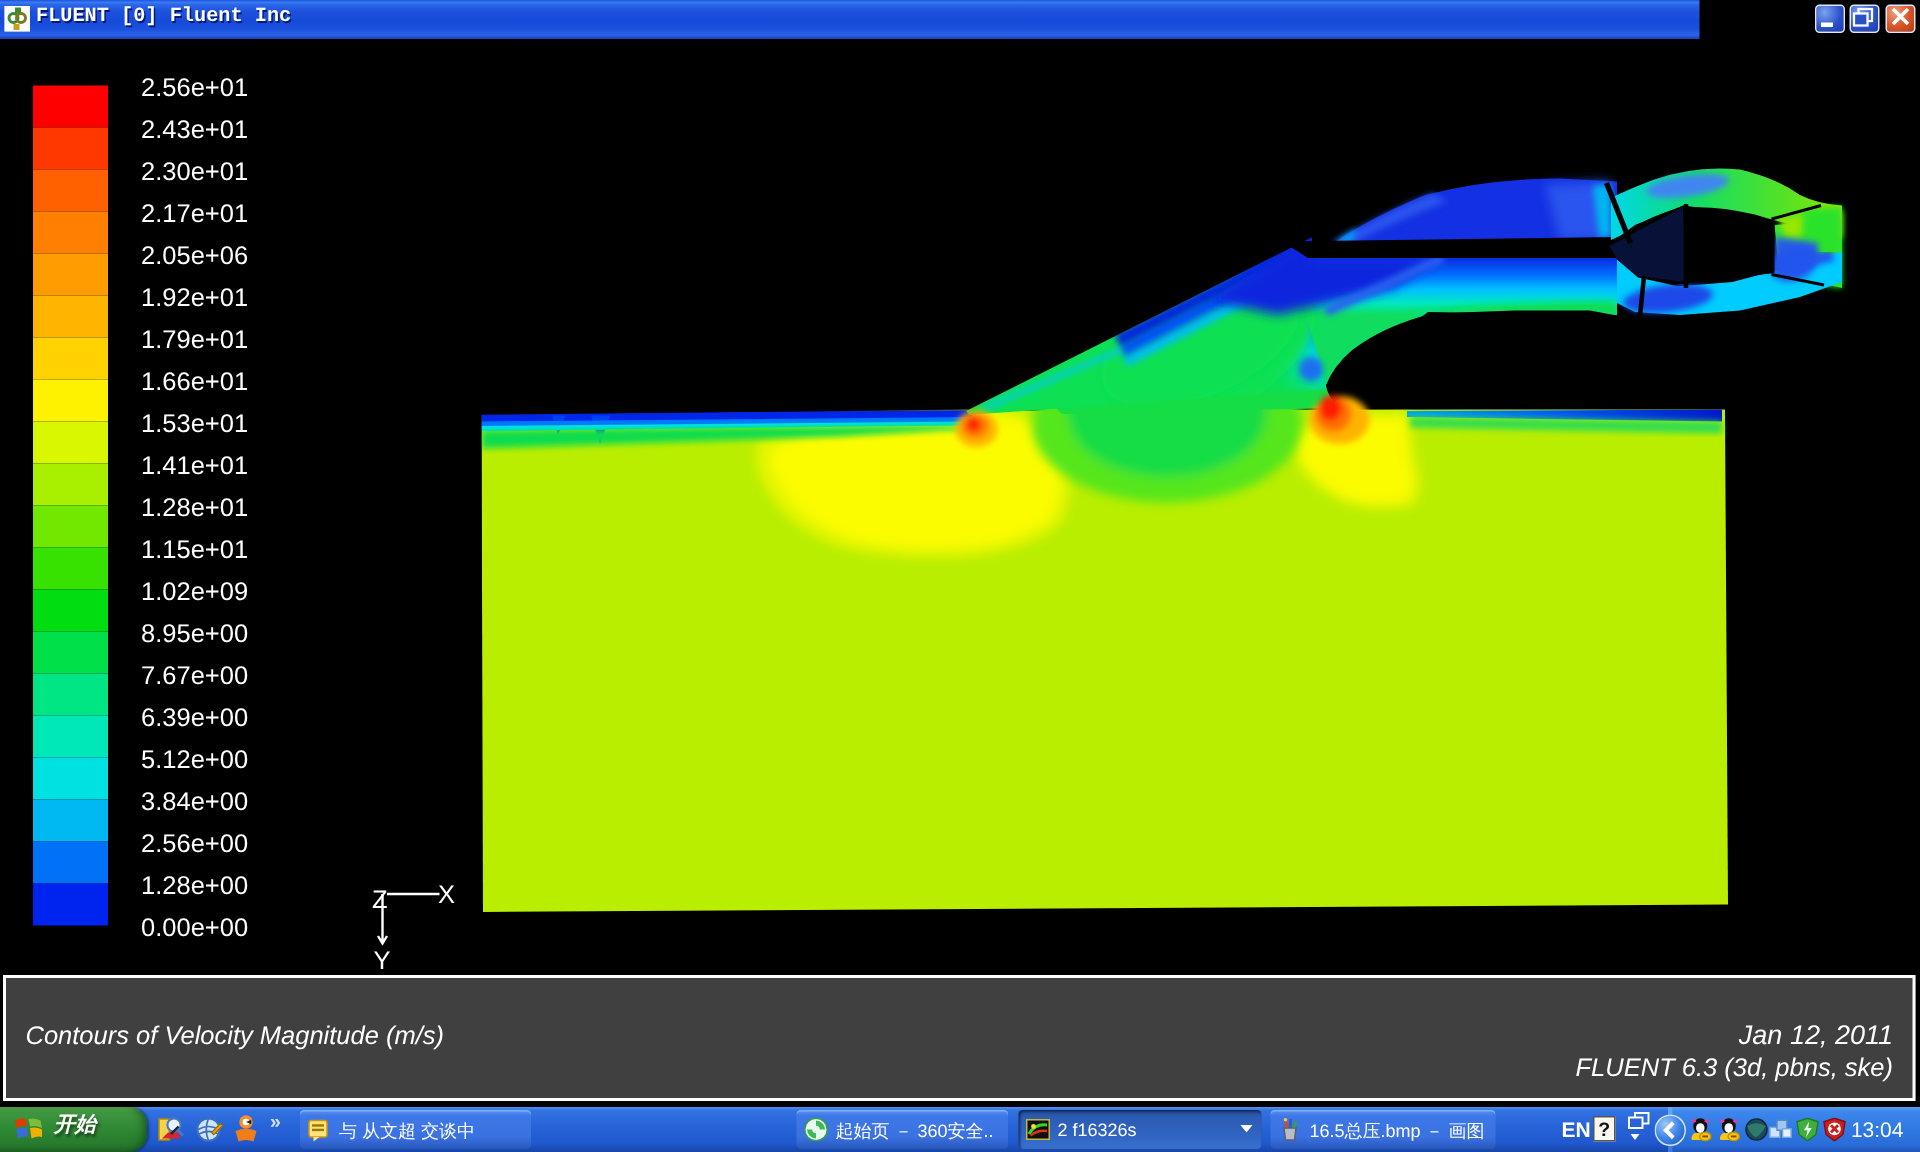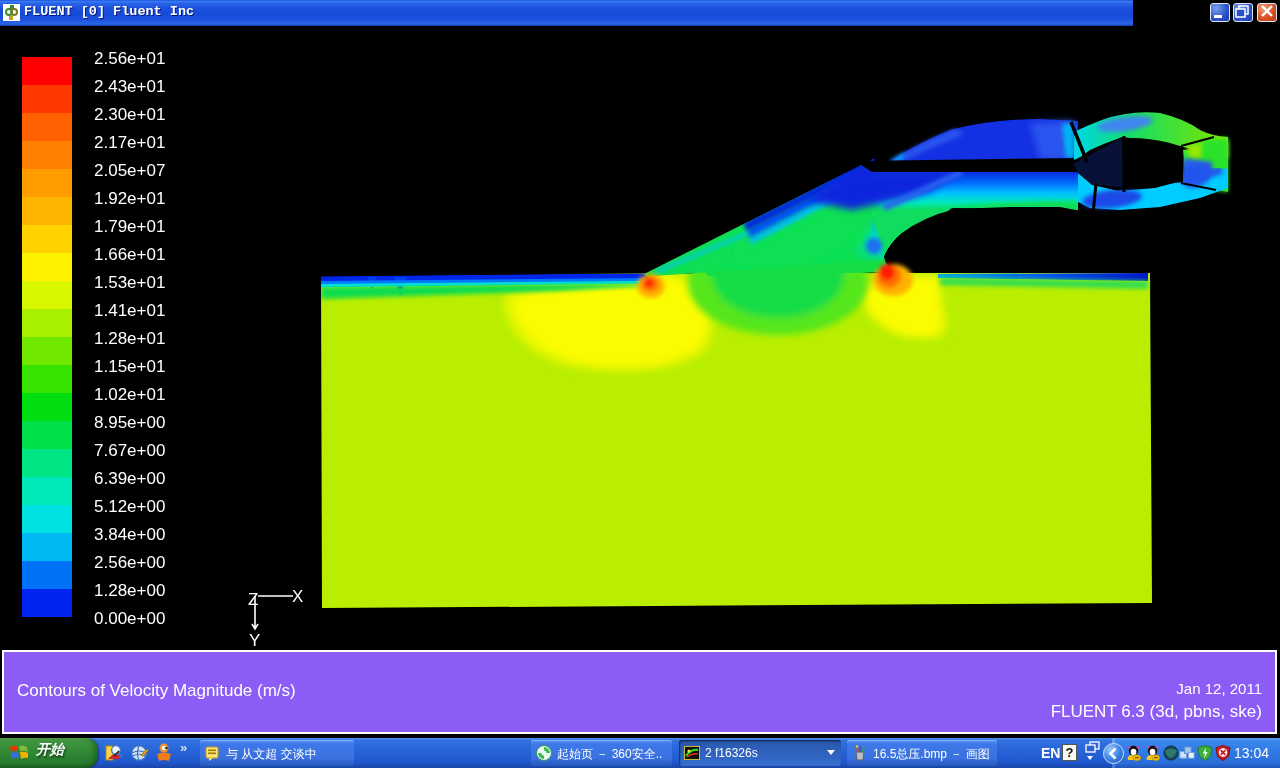--- a/index.html
+++ b/index.html
@@ -15,23 +15,23 @@
 #btnmin  { left:1210px; background:radial-gradient(circle at 30% 25%,#7ba1f0,#2a50c8 60%,#1c3cb4); }
 #btnmax  { left:1233px; background:radial-gradient(circle at 30% 25%,#7ba1f0,#2a50c8 60%,#1c3cb4); }
 #btnclose{ left:1257px; background:radial-gradient(circle at 30% 25%,#f0a080,#d85226 55%,#bc3a10); }
 
 
 #legend { position:absolute; left:22px; top:57px; width:50px; }
 #legend .seg { width:50px; height:28px; }
 .leglabel { position:absolute; left:94px; color:#fff; font-size:17px; white-space:nowrap; }
 
 
-#captionbox { position:absolute; left:2px; top:650px; width:1275px; height:84px; border:2px solid #fff; background:#8b5cf6; }
+#captionbox { position:absolute; left:2px; top:650px; width:1275px; height:84px; border:2px solid #fff; background:#404040;font-style:italic; }
 #captionbox .left { position:absolute; left:13px; top:29px; color:#fff; font-size:17px; }
-#captionbox .r1 { position:absolute; right:13px; top:28px; color:#fff; font-size:15px; }
+#captionbox .r1 { position:absolute; right:13px; top:28px; color:#fff; font-size:18px; }
 #captionbox .r2 { position:absolute; right:13px; top:50px; color:#fff; font-size:17px; }
 
 
 #taskbar { position:absolute; left:0; top:738px; width:1280px; height:30px;
   background:linear-gradient(180deg,#4f91f2 0%,#3272e0 8%,#2763d8 45%,#2058ce 80%,#1846a8 100%); }
 #startbtn { position:absolute; left:0; top:0; width:98px; height:30px; border-radius:0 12px 12px 0;
   background:linear-gradient(180deg,#57a64e 0%,#3f9640 12%,#2f8834 50%,#267a2c 85%,#1e6323 100%);
   box-shadow:inset -4px 0 6px -2px rgba(0,40,0,.5), 1px 0 2px rgba(0,0,0,.4); }
 #startbtn .flag { position:absolute; left:9px; top:5px; width:20px; height:19px; }
 #startbtn .label { position:absolute; left:36px; top:3px; color:#fff; font-size:14px; font-weight:bold; font-style:italic; text-shadow:1px 2px 2px rgba(0,0,0,.5); }
@@ -227,29 +227,29 @@
       <div class="seg" style="background:#00e2e2"></div>
       <div class="seg" style="background:#00b8f2"></div>
       <div class="seg" style="background:#0072f8"></div>
       <div class="seg" style="background:#0024f0"></div>
     </div>
   <div id="leglabels">
       <div class="leglabel" style="top:49px">2.56e+01</div>
       <div class="leglabel" style="top:77px">2.43e+01</div>
       <div class="leglabel" style="top:105px">2.30e+01</div>
       <div class="leglabel" style="top:133px">2.17e+01</div>
-      <div class="leglabel" style="top:161px">2.05e+07</div>
+      <div class="leglabel" style="top:161px">2.05e+06</div>
       <div class="leglabel" style="top:189px">1.92e+01</div>
       <div class="leglabel" style="top:217px">1.79e+01</div>
       <div class="leglabel" style="top:245px">1.66e+01</div>
       <div class="leglabel" style="top:273px">1.53e+01</div>
       <div class="leglabel" style="top:301px">1.41e+01</div>
       <div class="leglabel" style="top:329px">1.28e+01</div>
       <div class="leglabel" style="top:357px">1.15e+01</div>
-      <div class="leglabel" style="top:385px">1.02e+01</div>
+      <div class="leglabel" style="top:385px">1.02e+09</div>
       <div class="leglabel" style="top:413px">8.95e+00</div>
       <div class="leglabel" style="top:441px">7.67e+00</div>
       <div class="leglabel" style="top:469px">6.39e+00</div>
       <div class="leglabel" style="top:497px">5.12e+00</div>
       <div class="leglabel" style="top:525px">3.84e+00</div>
       <div class="leglabel" style="top:553px">2.56e+00</div>
       <div class="leglabel" style="top:581px">1.28e+00</div>
       <div class="leglabel" style="top:609px">0.00e+00</div>
     </div>
 

